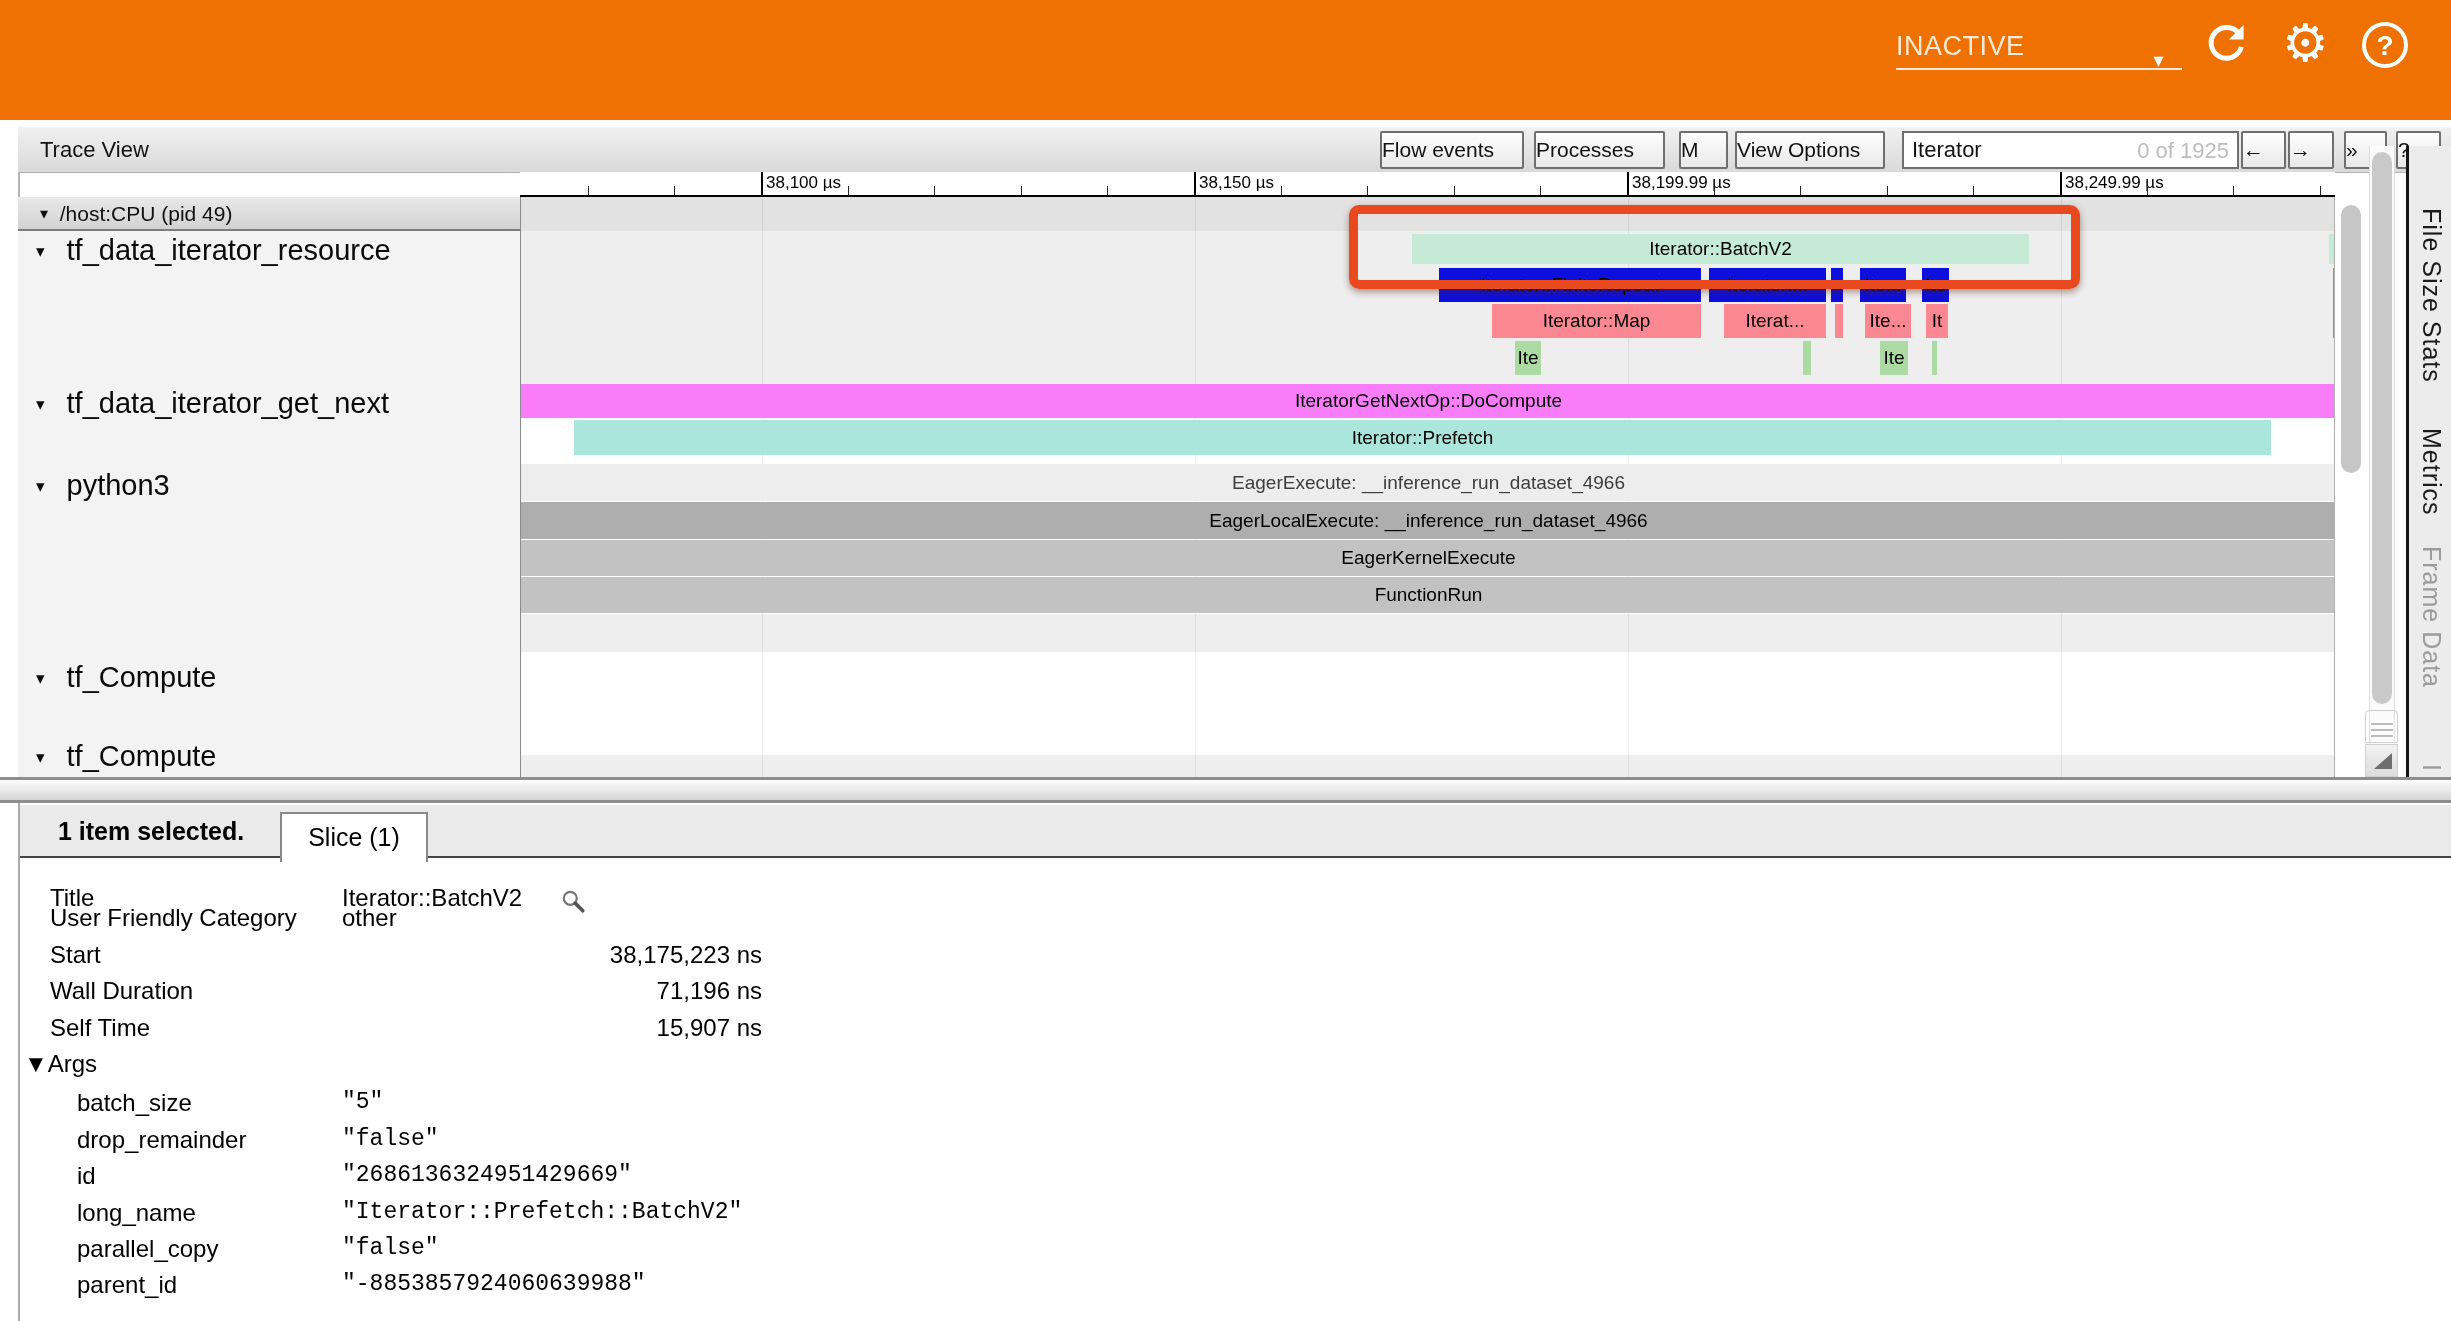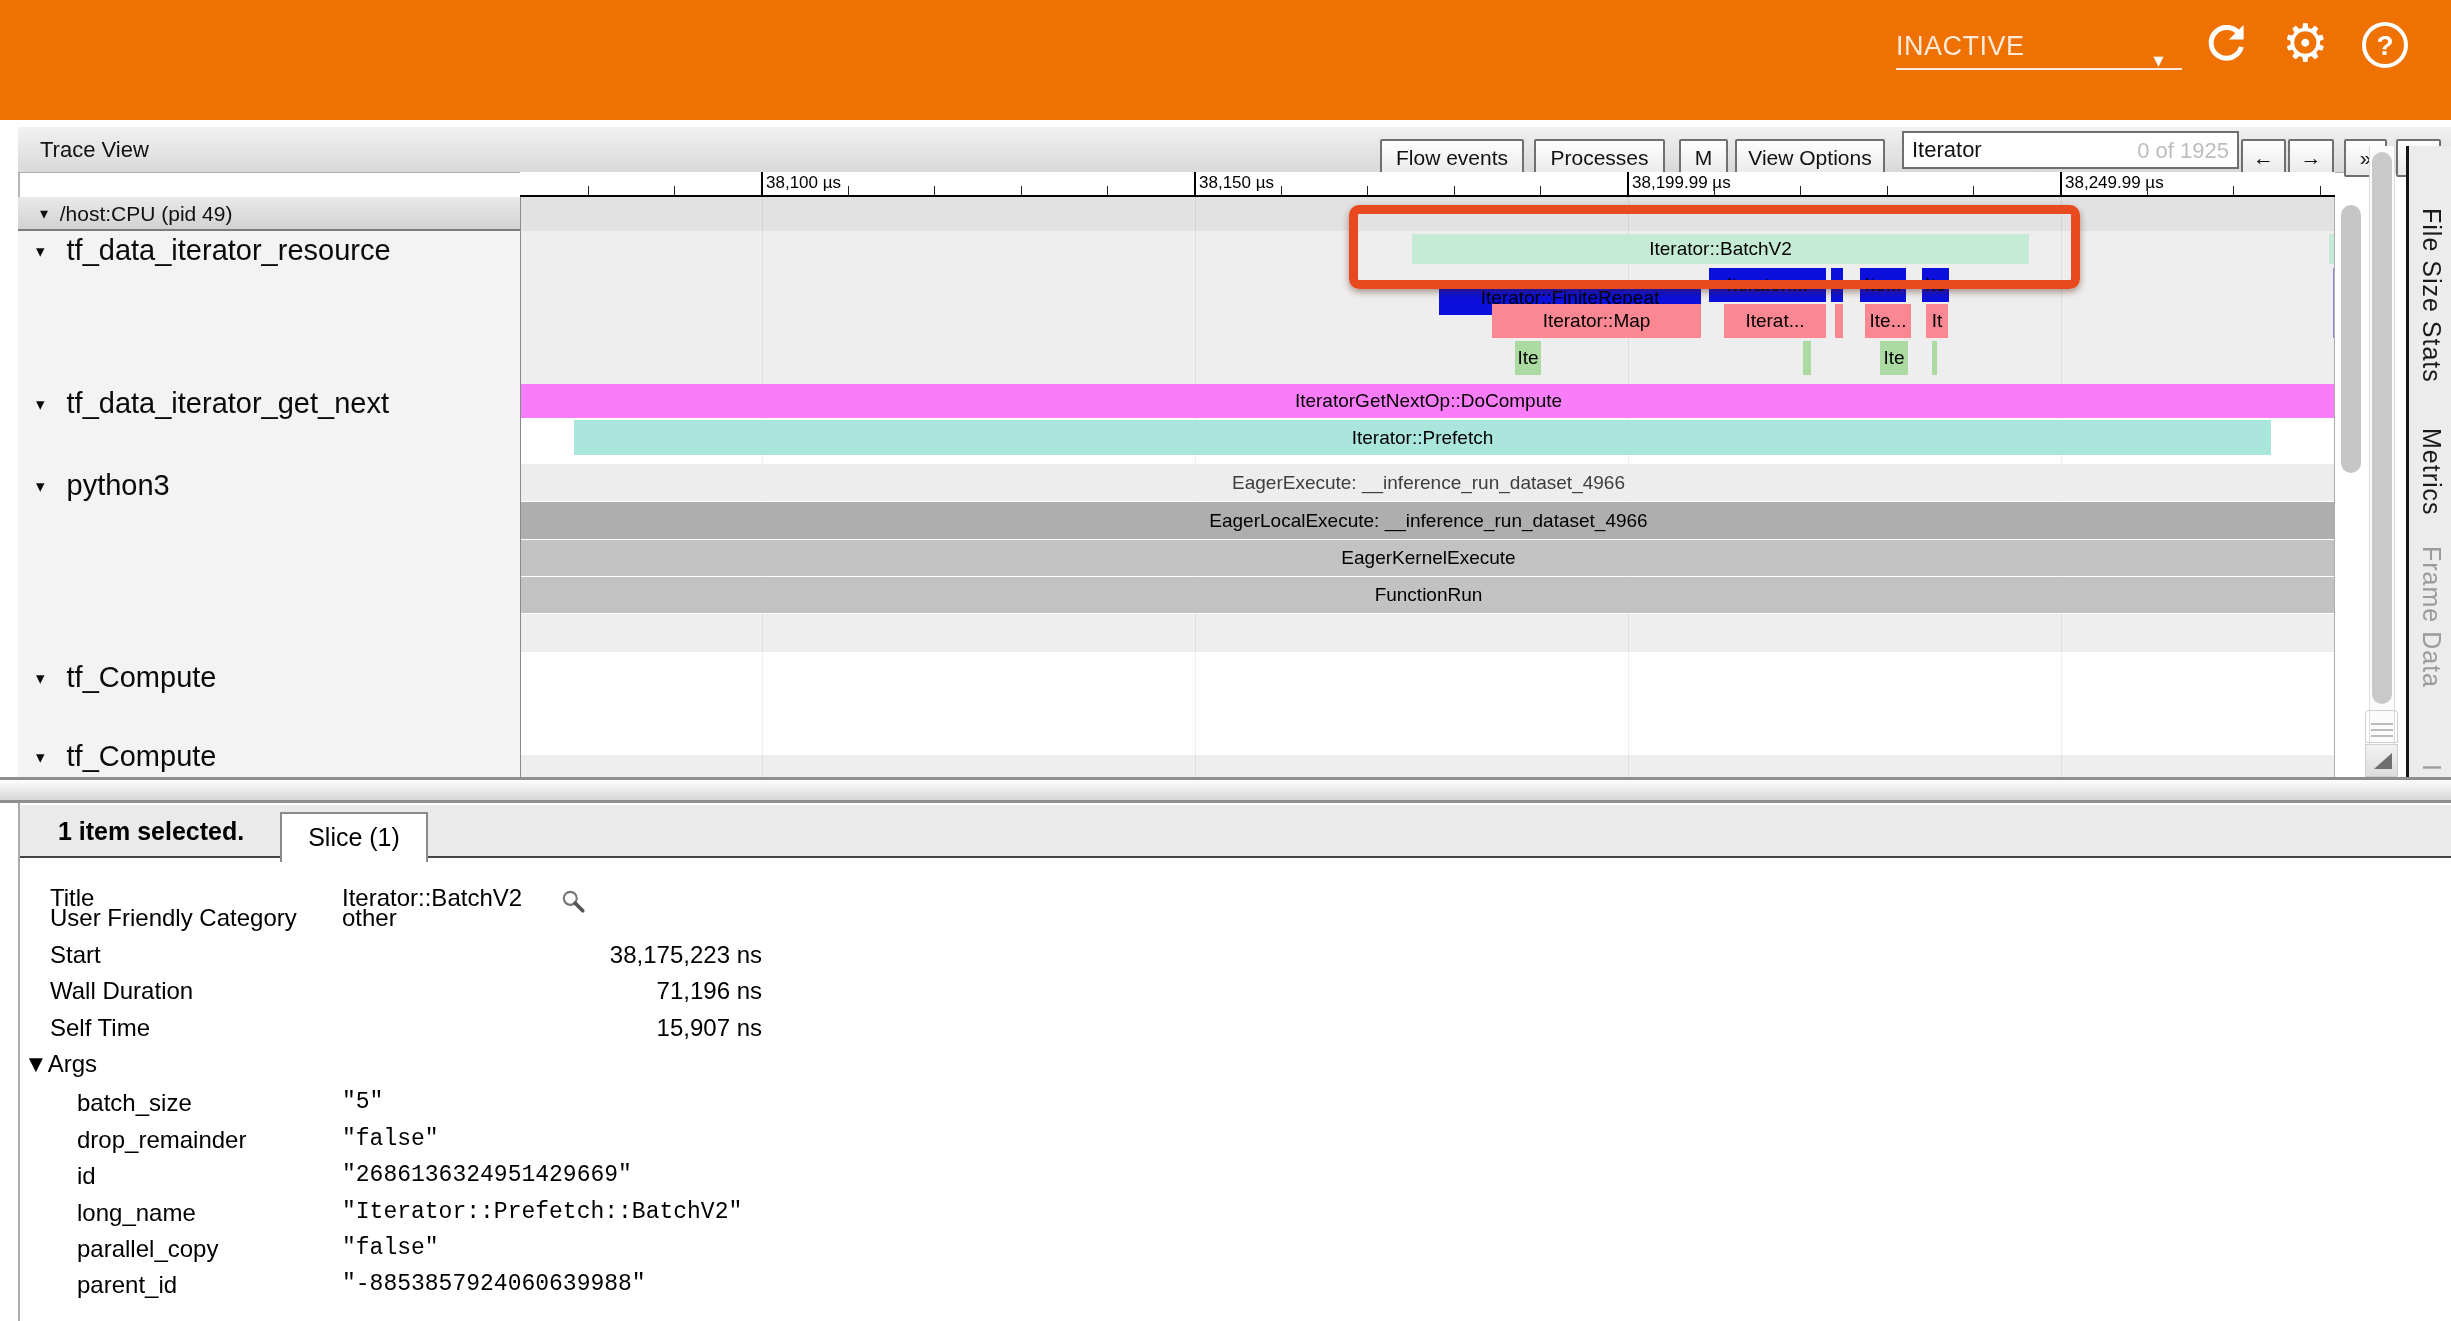--- a/index.html
+++ b/index.html
@@ -17,21 +17,21 @@
                text-align:center; line-height:40px; font-size:28px; font-weight:bold; }
   #gear-icon { left:2282px; top:10px; font-size:52px; font-family:"DejaVu Sans", sans-serif; line-height:66px;}
 
   
   #tv-frame { left:18px; top:127px; width:2433px; height:1194px; border-left:2px solid #b5b5b5; border-top:2px solid #9a9a9a; background:#fff; }
 
   
   #tv-toolbar { left:18px; top:127px; width:2433px; height:46px; background:linear-gradient(#f1f1f1,#d9d9d9); border-bottom:1px solid #b0b0b0; }
   #tv-title { left:40px; top:137px; font-size:22px; color:#111; }
   .tb-btn { position:absolute; top:131px; height:38px; background:linear-gradient(#fefefe,#e9e9e9); border:2px solid #6f6f6f;
-            border-radius:2px; font-size:21px; color:#111; text-align:center; line-height:33px; cursor:pointer;margin-top:8px; }
+            border-radius:2px; font-size:21px; color:#111; line-height:33px; cursor:pointer; }
   #search-box { position:absolute; left:1902px; top:131px; width:337px; height:38px; background:#fff; border:2px solid #6f6f6f; }
   #search-box .q { position:absolute; left:8px; top:4px; font-size:22px; color:#111; }
   #search-box .cnt { position:absolute; right:8px; top:5px; font-size:22px; color:#bdbdbd; }
 
   
   #ruler { left:520px; top:172px; width:1815px; height:25px; background:#fff; border-bottom:2px solid #000; }
   .tick-major { position:absolute; top:0; width:2px; height:25px; background:#000; }
   .tick-minor { position:absolute; bottom:0; width:1px; height:9px; background:#222; }
   .tick-label { position:absolute; top:1px; font-size:17px; color:#000; white-space:nowrap; }
 
@@ -165,21 +165,21 @@
       <div class="band" style="top: 188px; height: 79px; background: rgb(255, 255, 255);"></div>
       <div class="band" style="top: 267px; height: 150px; background: rgb(255, 255, 255);"></div>
       <div class="band" style="top: 417px; height: 38px; background: rgb(238, 238, 238);"></div>
       <div class="band" style="top: 455px; height: 103px; background: rgb(255, 255, 255);"></div>
       <div class="band" style="top: 558px; height: 25px; background: rgb(238, 238, 238);"></div>
       <div class="gridline" style="left: 241px;"></div>
       <div class="gridline" style="left: 674px;"></div>
       <div class="gridline" style="left: 1107px;"></div>
       <div class="gridline" style="left: 1540px;"></div>
       <div class="ev" style="left: 891px; top: 37px; width: 617px; height: 30px; background: rgb(197, 234, 213); line-height: 30px;">Iterator::BatchV2</div>
-      <div class="ev" style="left: 918px; top: 84px; width: 262px; height: 34px; background: rgb(13, 16, 220); line-height: 34px;">Iterator::FiniteRepeat</div>
+      <div class="ev" style="left: 918px; top: 71px; width: 262px; height: 34px; background: rgb(13, 16, 220); line-height: 34px;">Iterator::FiniteRepeat</div>
       <div class="ev" style="left: 1188px; top: 71px; width: 117px; height: 34px; background: rgb(13, 16, 220); line-height: 34px;">Iterator:...</div>
       <div class="ev" style="left: 1310px; top: 71px; width: 12px; height: 34px; background: rgb(13, 16, 220); line-height: 34px;"></div>
       <div class="ev" style="left: 1339px; top: 71px; width: 46px; height: 34px; background: rgb(13, 16, 220); line-height: 34px;">Ite...</div>
       <div class="ev" style="left: 1401px; top: 71px; width: 27px; height: 34px; background: rgb(13, 16, 220); line-height: 34px;">Ite</div>
       <div class="ev" style="left: 971px; top: 107px; width: 209px; height: 34px; background: rgb(250, 135, 145); line-height: 34px;">Iterator::Map</div>
       <div class="ev" style="left: 1203px; top: 107px; width: 102px; height: 34px; background: rgb(250, 135, 145); line-height: 34px;">Iterat...</div>
       <div class="ev" style="left: 1314px; top: 107px; width: 8px; height: 34px; background: rgb(250, 135, 145); line-height: 34px;"></div>
       <div class="ev" style="left: 1344px; top: 107px; width: 46px; height: 34px; background: rgb(250, 135, 145); line-height: 34px;">Ite...</div>
       <div class="ev" style="left: 1405px; top: 107px; width: 22px; height: 34px; background: rgb(250, 135, 145); line-height: 34px;">It</div>
       <div class="ev" style="left: 994px; top: 144px; width: 26px; height: 34px; background: rgb(171, 219, 162); line-height: 34px;">Ite</div>

